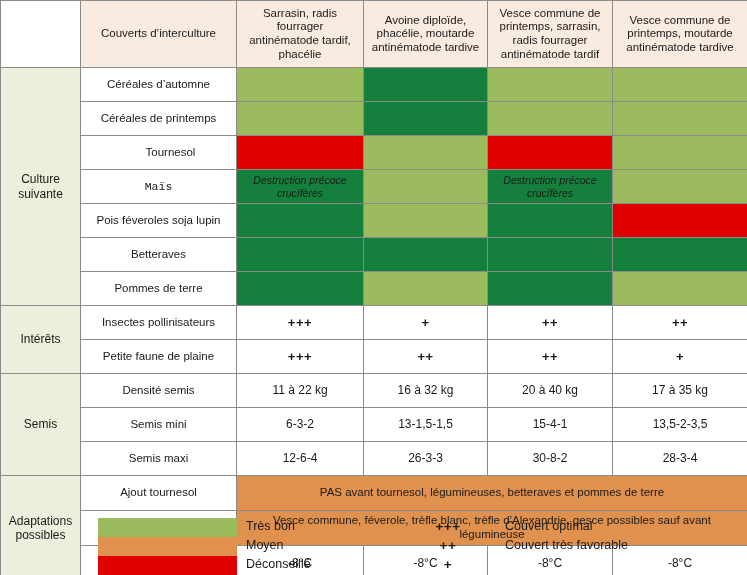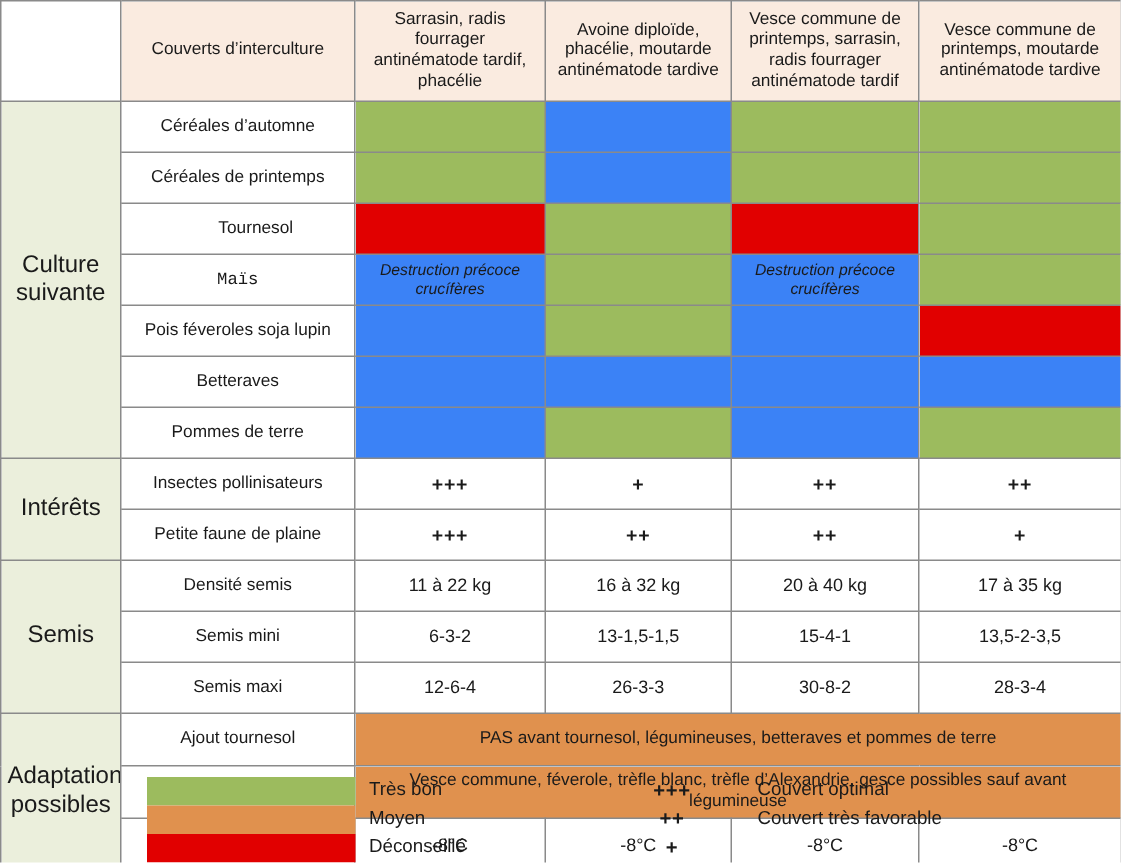--- a/index.html
+++ b/index.html
@@ -61,35 +61,35 @@
     text-align: left;
     padding-left: 9px;
     margin-top: 25px;
   }
 
   
   td.cat {
     background: #ebefdc;
     text-align: left;
     padding-left: 8px;
-    font-size: 16px;
+    font-size: 12px;
     border: 1px solid #8a8a8a;
   }
 
   
   td.rowlab {
     background: #ffffff;
     text-align: left;
     padding-left: 9px;
     font-size: 11.5px;
   }
 
   
   td.st-green  { background: #9cbb5e; border: 1px solid #3f4f1f; }
-  td.st-orange { background: #3b82f6; border: 1px solid #7d4c17; }
+  td.st-orange { background: #15803d; border: 1px solid #7d4c17; }
   td.st-red    { background: #e10000; border: 1px solid #7d0000; }
 
   td.note {
     font-style: italic;
     font-size: 10.5px;
     line-height: 1.2;
   }
 
   td.val {
     background: #ffffff;

